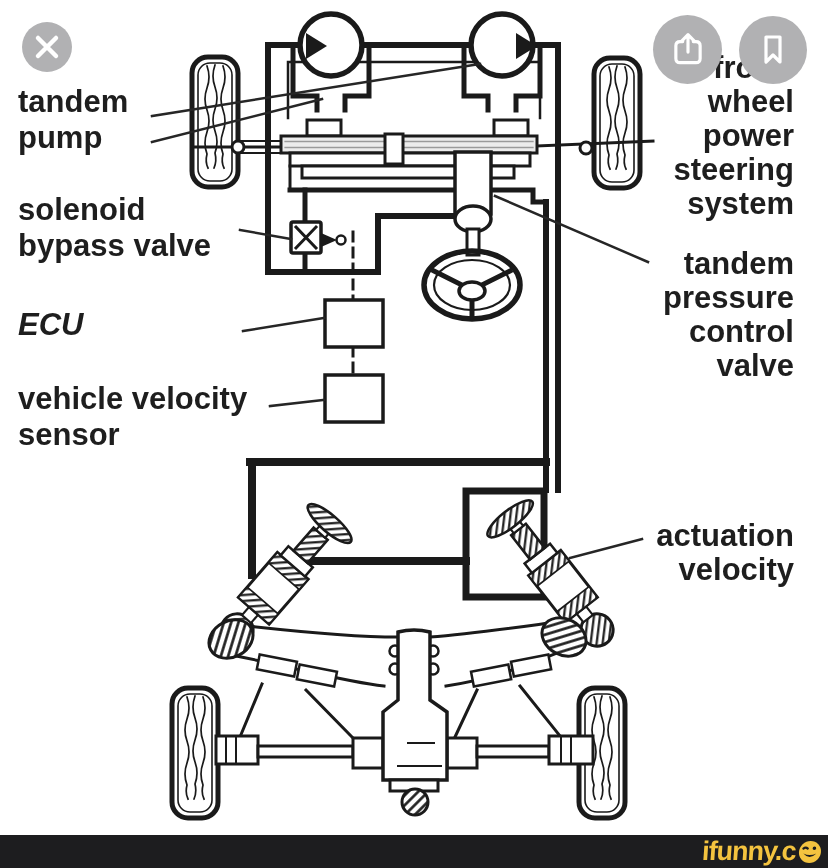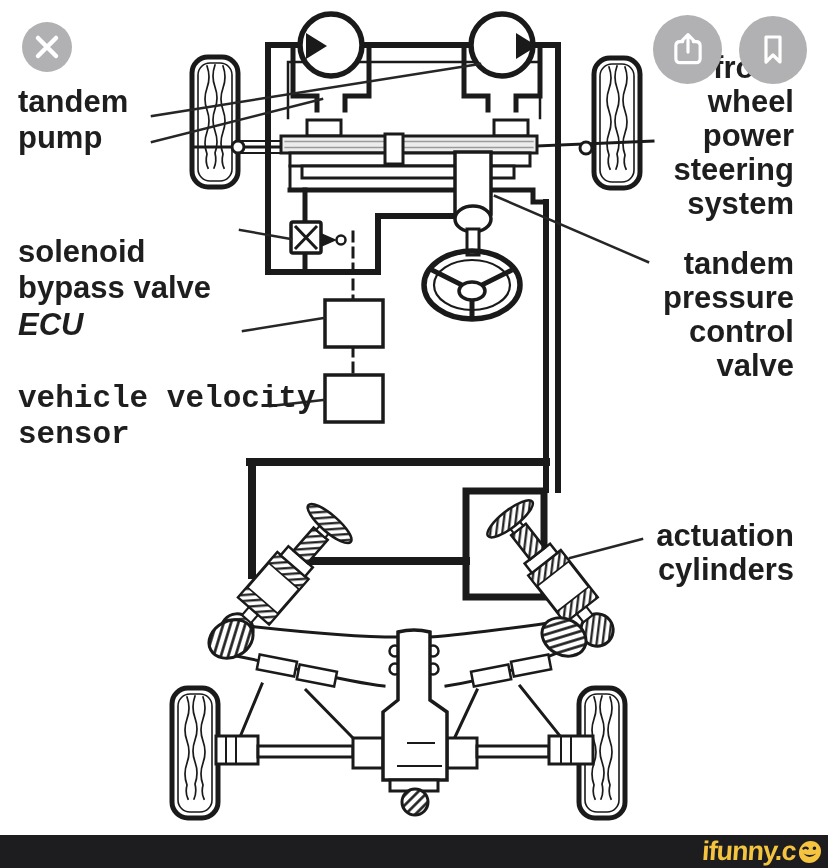--- a/index.html
+++ b/index.html
@@ -3,23 +3,23 @@
 <meta charset="utf-8">
 <style>
   html,body{margin:0;padding:0;background:#777;}
   .screen{position:relative;width:828px;height:868px;background:#ffffff;overflow:hidden;
           font-family:"Liberation Sans",sans-serif;}
   svg.diagram{position:absolute;left:0;top:0;}
   .lbl{position:absolute;font-weight:bold;color:#1e1e1e;white-space:pre-line;z-index:4;}
   .lbl.left{left:18px;font-size:31px;line-height:36px;}
   .lbl.right{right:34px;text-align:right;font-size:31px;line-height:34px;}
   #lbl-tandem-pump{top:84px;}
-  #lbl-solenoid{top:192px;margin-top:42px;}
+  #lbl-solenoid{top:192px;}
   #lbl-ecu{top:307px;font-style:italic;}
-  #lbl-vvs{top:381px;font-family:Liberation Mono, monospace;}
+  #lbl-vvs{top:381px;}
   #lbl-fwps{top:51px;}
   #lbl-tpcv{top:247px;}
   #lbl-act{top:519px;}
   .circle-btn{position:absolute;border:none;border-radius:50%;background:#b1b1b3;
           display:flex;align-items:center;justify-content:center;padding:0;cursor:pointer;z-index:6;}
   #btn-close{left:22px;top:22px;width:50px;height:50px;}
   #btn-share{left:653px;top:15px;width:69px;height:69px;}
   #btn-save{left:739px;top:16px;width:68px;height:68px;}
   .footer{position:absolute;left:0;top:835px;width:828px;height:33px;background:#1d1d1f;
           display:flex;justify-content:flex-end;align-items:center;padding-right:6px;
@@ -201,21 +201,21 @@
   <div id="lbl-fwps" class="lbl right">front-
 wheel
 power
 steering
 system</div>
   <div id="lbl-tpcv" class="lbl right">tandem
 pressure
 control
 valve</div>
   <div id="lbl-act" class="lbl right">actuation
-cylinders</div>
+velocity</div>
 
   <button id="btn-close" class="circle-btn">
     <svg width="26" height="26" viewBox="0 0 26 26">
       <path d="M4,4 L22,22 M22,4 L4,22" stroke="#fff" stroke-width="4.5" stroke-linecap="round" fill="none"></path>
     </svg>
   </button>
   <button id="btn-share" class="circle-btn">
     <svg width="38" height="38" viewBox="0 0 36 36">
       <path d="M13,10 H10.5 q-4,0 -4,4 V26 q0,4 4,4 H25.5 q4,0 4,-4 V14 q0,-4 -4,-4 H23" stroke="#fff" stroke-width="3" fill="none" stroke-linecap="round"></path>
       <path d="M18,20 V4 M12,9.5 L18,3.5 L24,9.5" stroke="#fff" stroke-width="3" fill="none" stroke-linecap="round" stroke-linejoin="round"></path>

